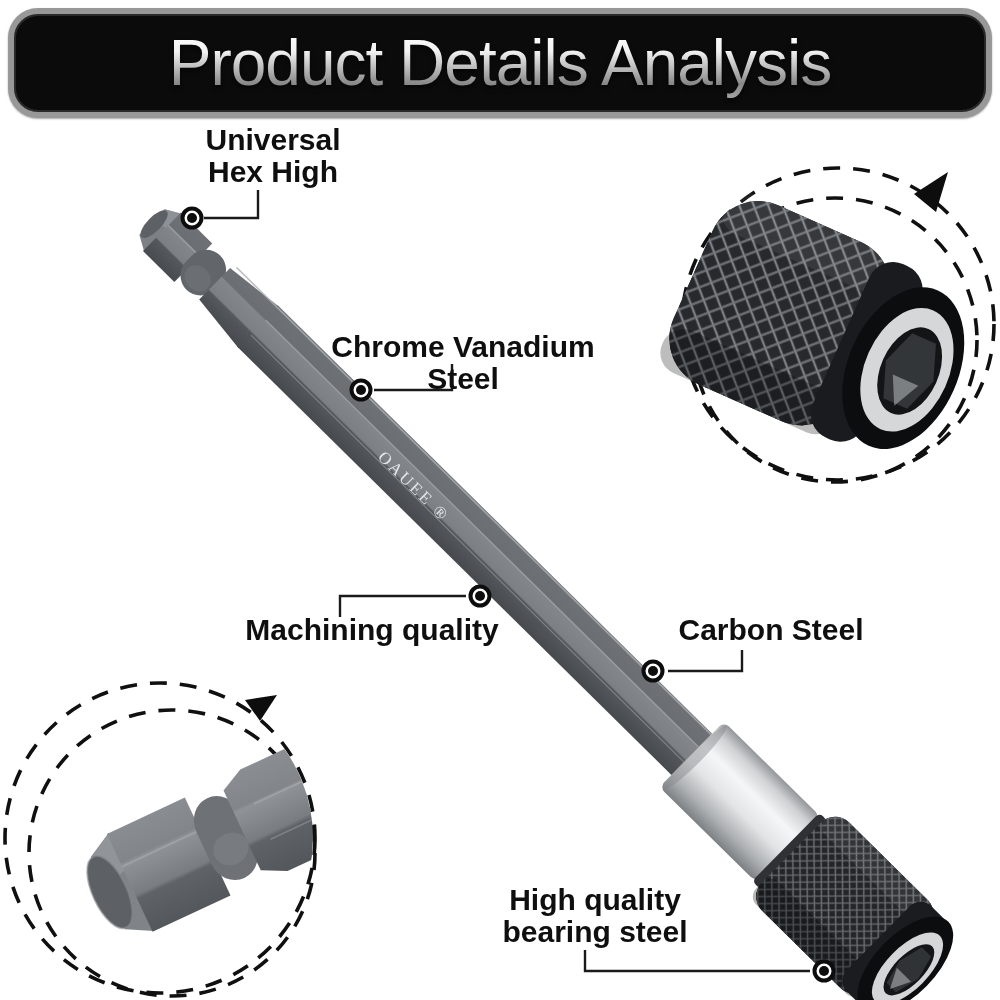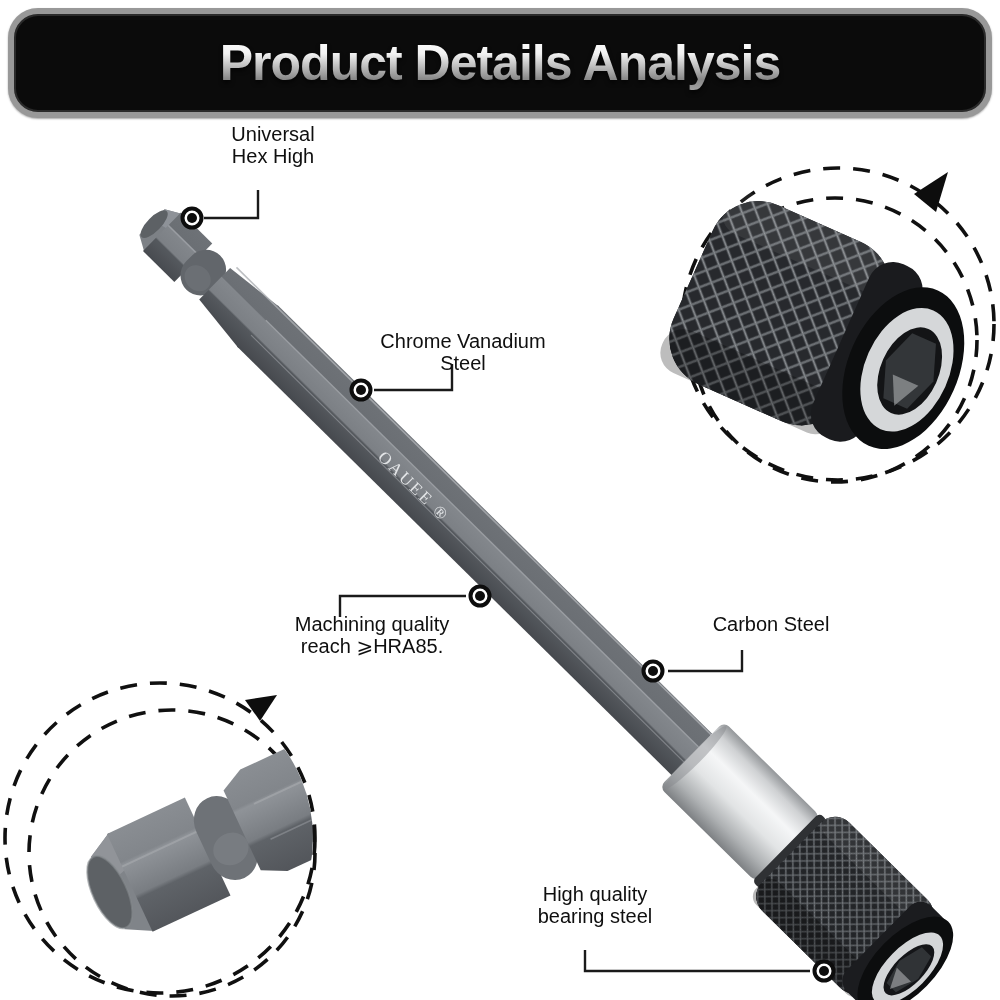--- a/index.html
+++ b/index.html
@@ -8,28 +8,28 @@
     font-family:"Liberation Sans","DejaVu Sans",sans-serif;
   }
   #art{position:absolute;left:0;top:0;}
   .banner{
     position:absolute;left:8px;top:8px;width:972px;height:98px;
     background:#0b0b0b;border:6px solid #989898;border-radius:30px;
     box-shadow:inset 0 0 0 2px #2a2a2a, 0 1px 2px rgba(0,0,0,.35);
     display:flex;align-items:center;justify-content:center;
   }
   .banner h1{
-    margin:12px;font-size:50px;font-weight:bold;letter-spacing:-1px;white-space:nowrap;
+    margin:12px;font-size:64px;font-weight:normal;letter-spacing:-1px;white-space:nowrap;
     background:linear-gradient(180deg,#ffffff 6%,#f2f2f2 34%,#c0c0c0 55%,#888888 78%,#a5a5a5 100%);
     -webkit-background-clip:text;background-clip:text;color:transparent;
     filter:drop-shadow(0 3px 2px rgba(0,0,0,.55));
   }
   .callout-label{
     position:absolute;transform:translateX(-50%);
-    color:#0f0f0f;font-size:20px;font-weight:normal;line-height:1.08;
+    color:#0f0f0f;font-size:30px;font-weight:bold;line-height:1.08;
     text-align:center;white-space:nowrap;
   }
   .callout-label span{display:block;}
 </style>
 </head>
 <body>
 
 <div id="stage">
 
   <svg id="art" width="1000" height="1000" viewBox="0 0 1000 1000">
@@ -194,21 +194,20 @@
   <div class="callout-label" style="left:273px;top:124px;">
     <span>Universal</span>
     <span>Hex High</span>
   </div>
   <div class="callout-label" style="left:463px;top:293px;margin-top:38px;">
     <span>Chrome Vanadium</span>
     <span>Steel</span>
   </div>
   <div class="callout-label" style="left:372px;top:614px;">
     <span>Machining quality</span>
-    <span>reach ⩾HRA85.</span>
   </div>
   <div class="callout-label" style="left:771px;top:614px;">
     <span>Carbon Steel</span>
     <span></span>
   </div>
   <div class="callout-label" style="left:595px;top:884px;">
     <span>High quality</span>
     <span>bearing steel</span>
   </div>
 

